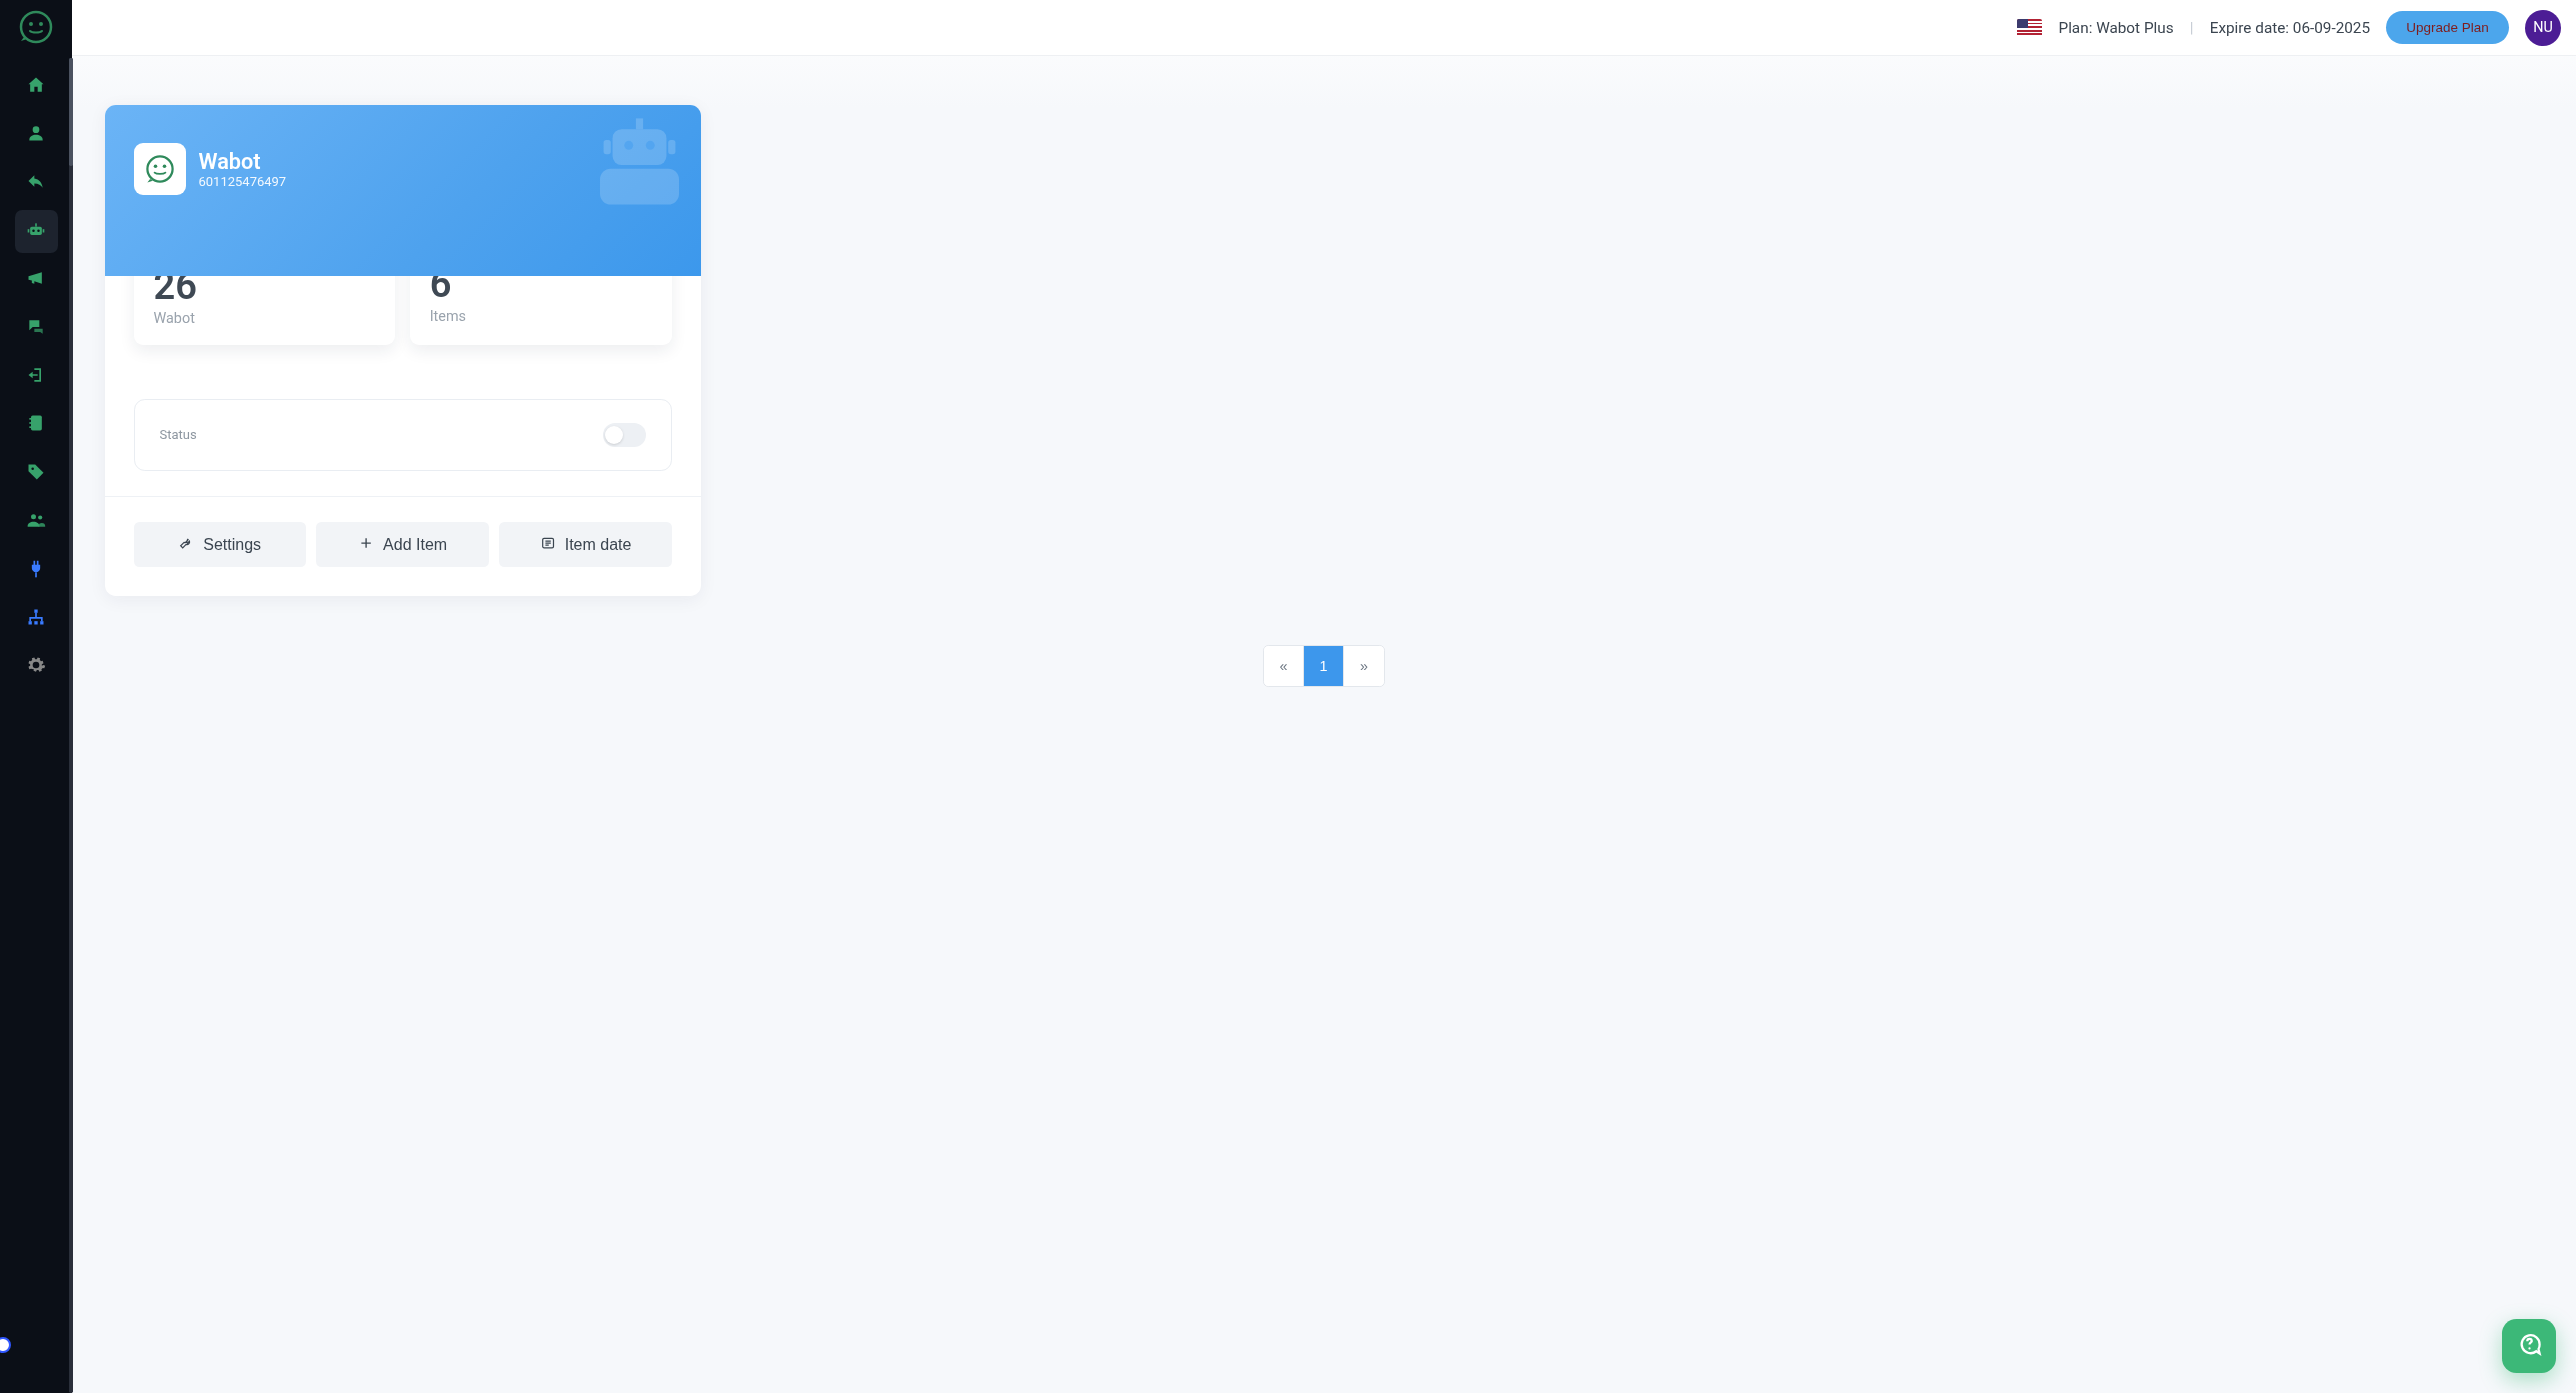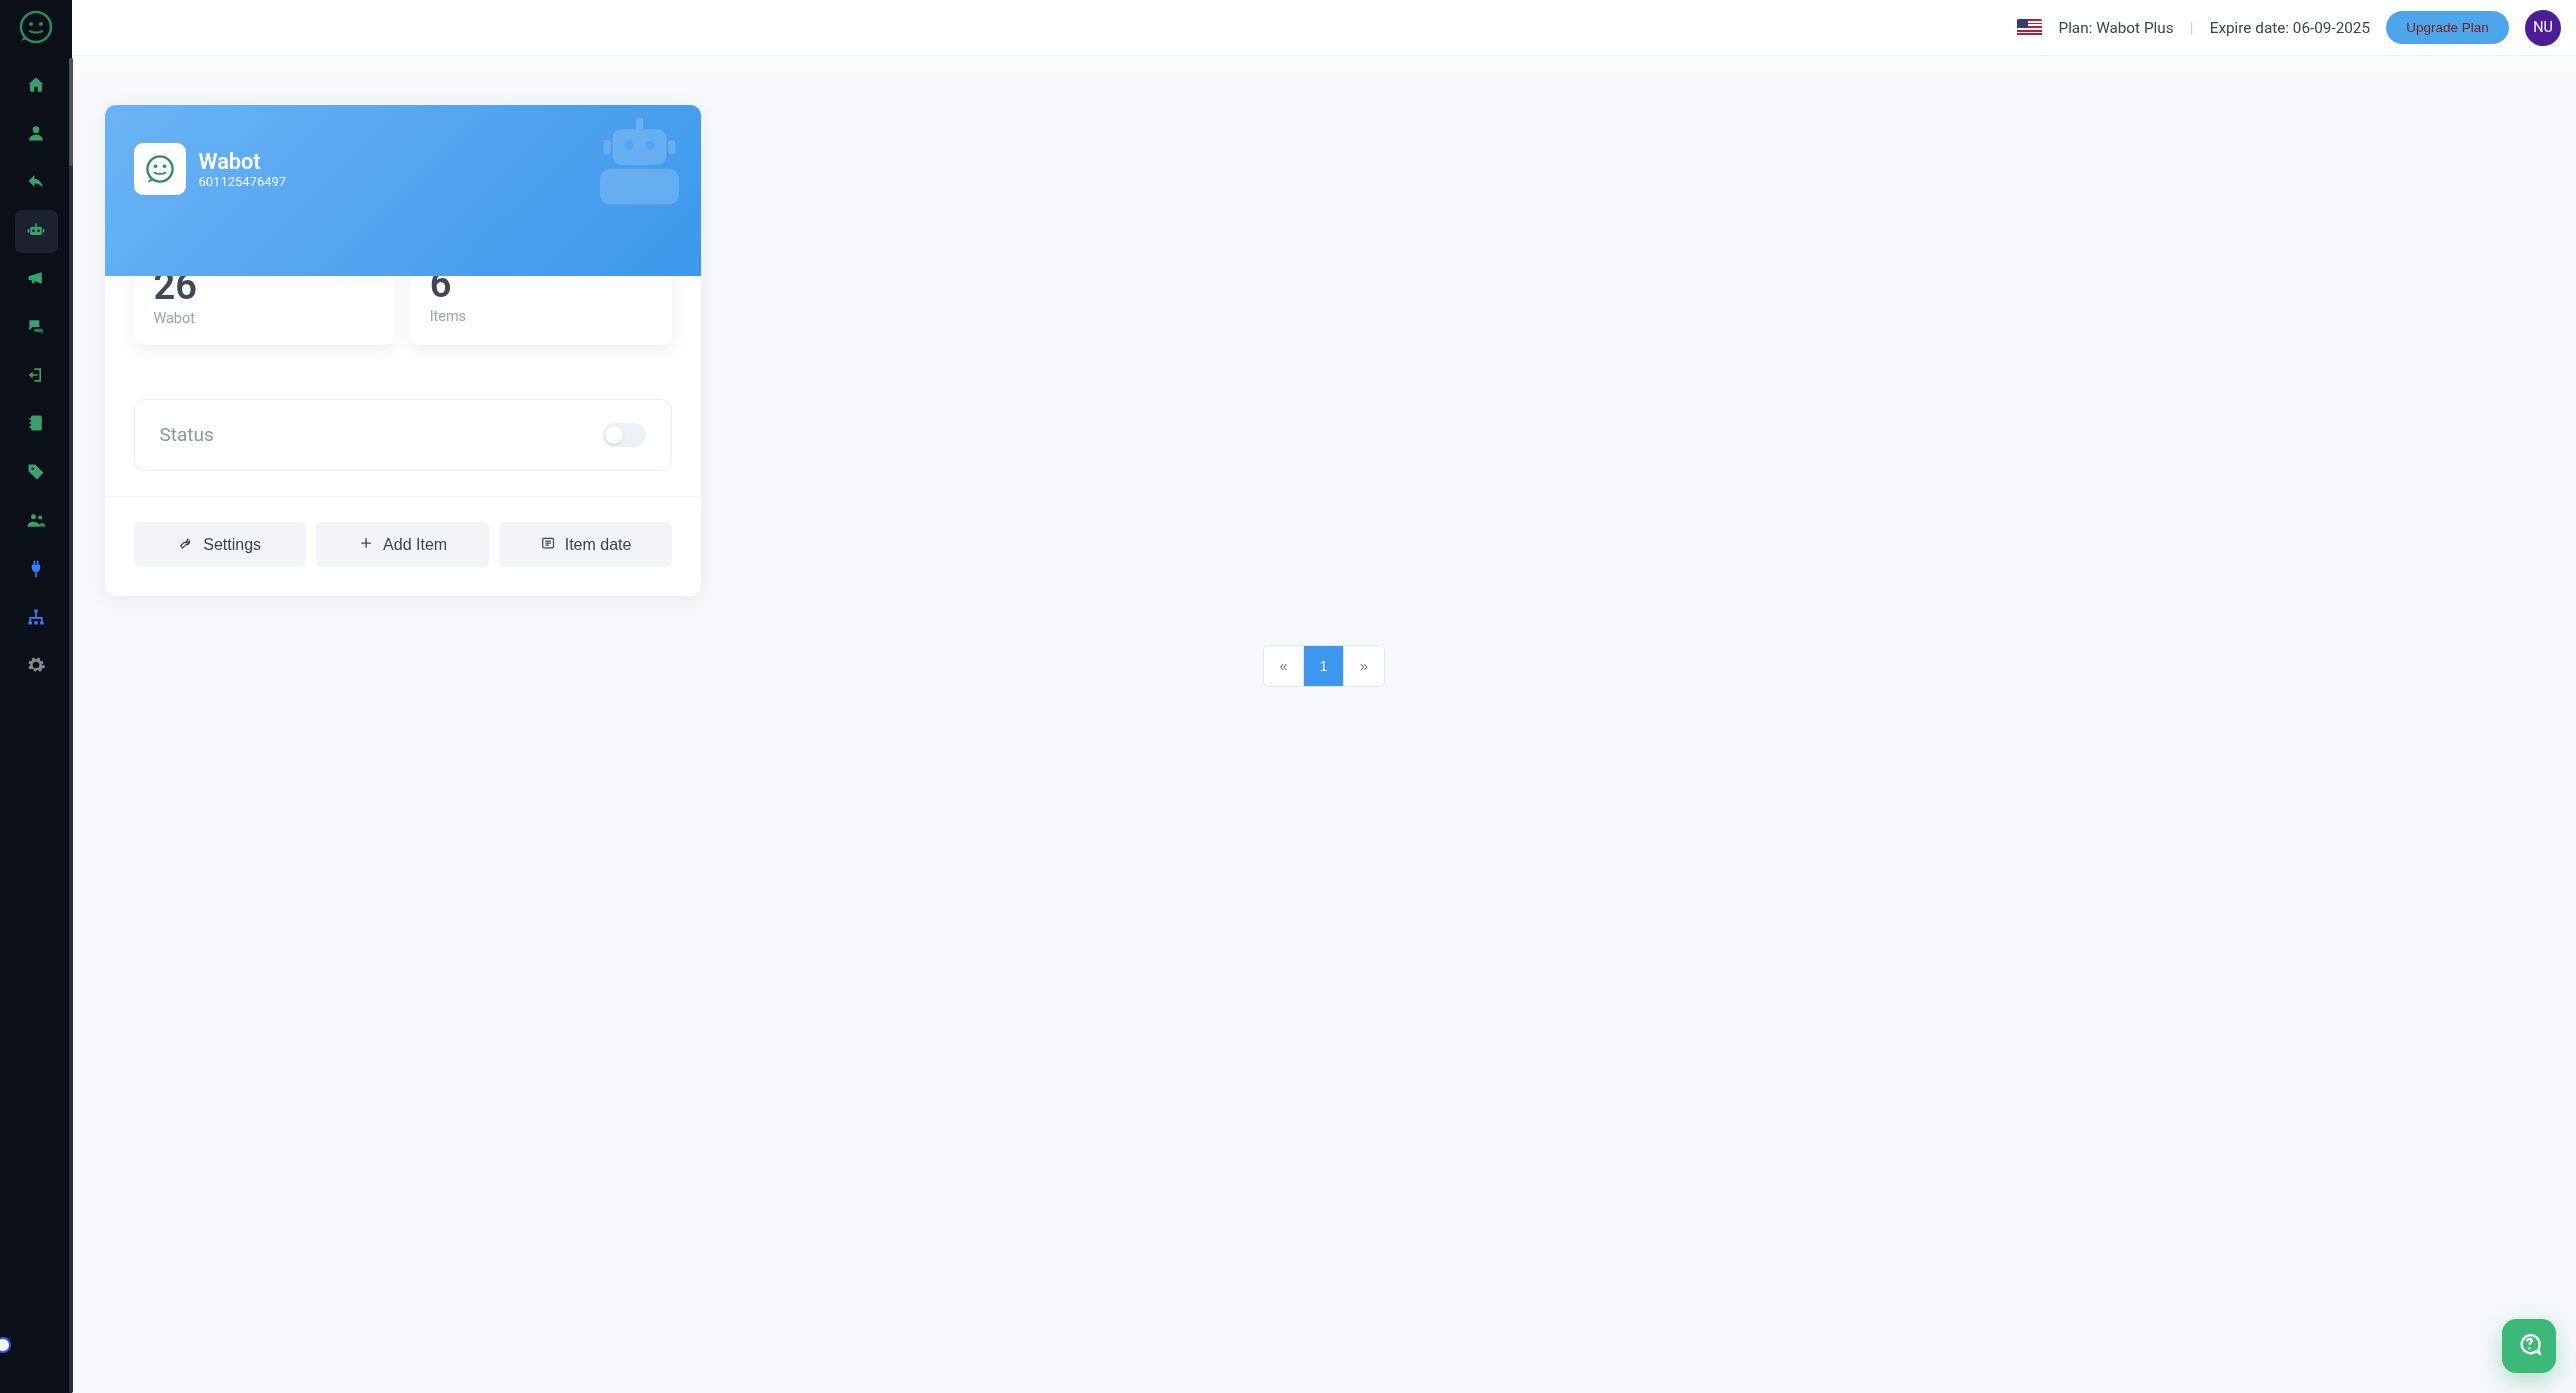--- a/index.html
+++ b/index.html
@@ -125,21 +125,21 @@
 .stat .ic { margin-bottom: 10.8px; }
 .stat .num { font-size: 38px; font-weight: 600; color: #3f4954; }
 .stat .lbl { color: #9aa3ad; font-size: 14.4px; margin-top: 1.8px; }
 
 .status-row {
   margin: 54px 29px 0;
   border: 0.9px solid #e9edf2; border-radius: 10.8px;
   padding: 23.5px 25px;
   display: flex; align-items: center; justify-content: space-between;
 }
-.status-row .txt { color: #8e97a1; font-size: 19px; }
+.status-row .txt { color: #8e97a1; font-size: 13px; }
 .toggle {
   width: 43px; height: 23.5px; border-radius: 902px; background: #edf0f4;
   position: relative; cursor: pointer;
 }
 .toggle .knob { position: absolute; top: 2.7px; left: 2.7px; width: 18px; height: 18px; background: #fff; border-radius: 50%; box-shadow: 0 0.9px 2.7px rgba(0,0,0,.15); }
 
 .actions-row {
   border-top: 0.9px solid #eef1f5;
   margin-top: 25px;
   padding: 25px 29px 29px;

